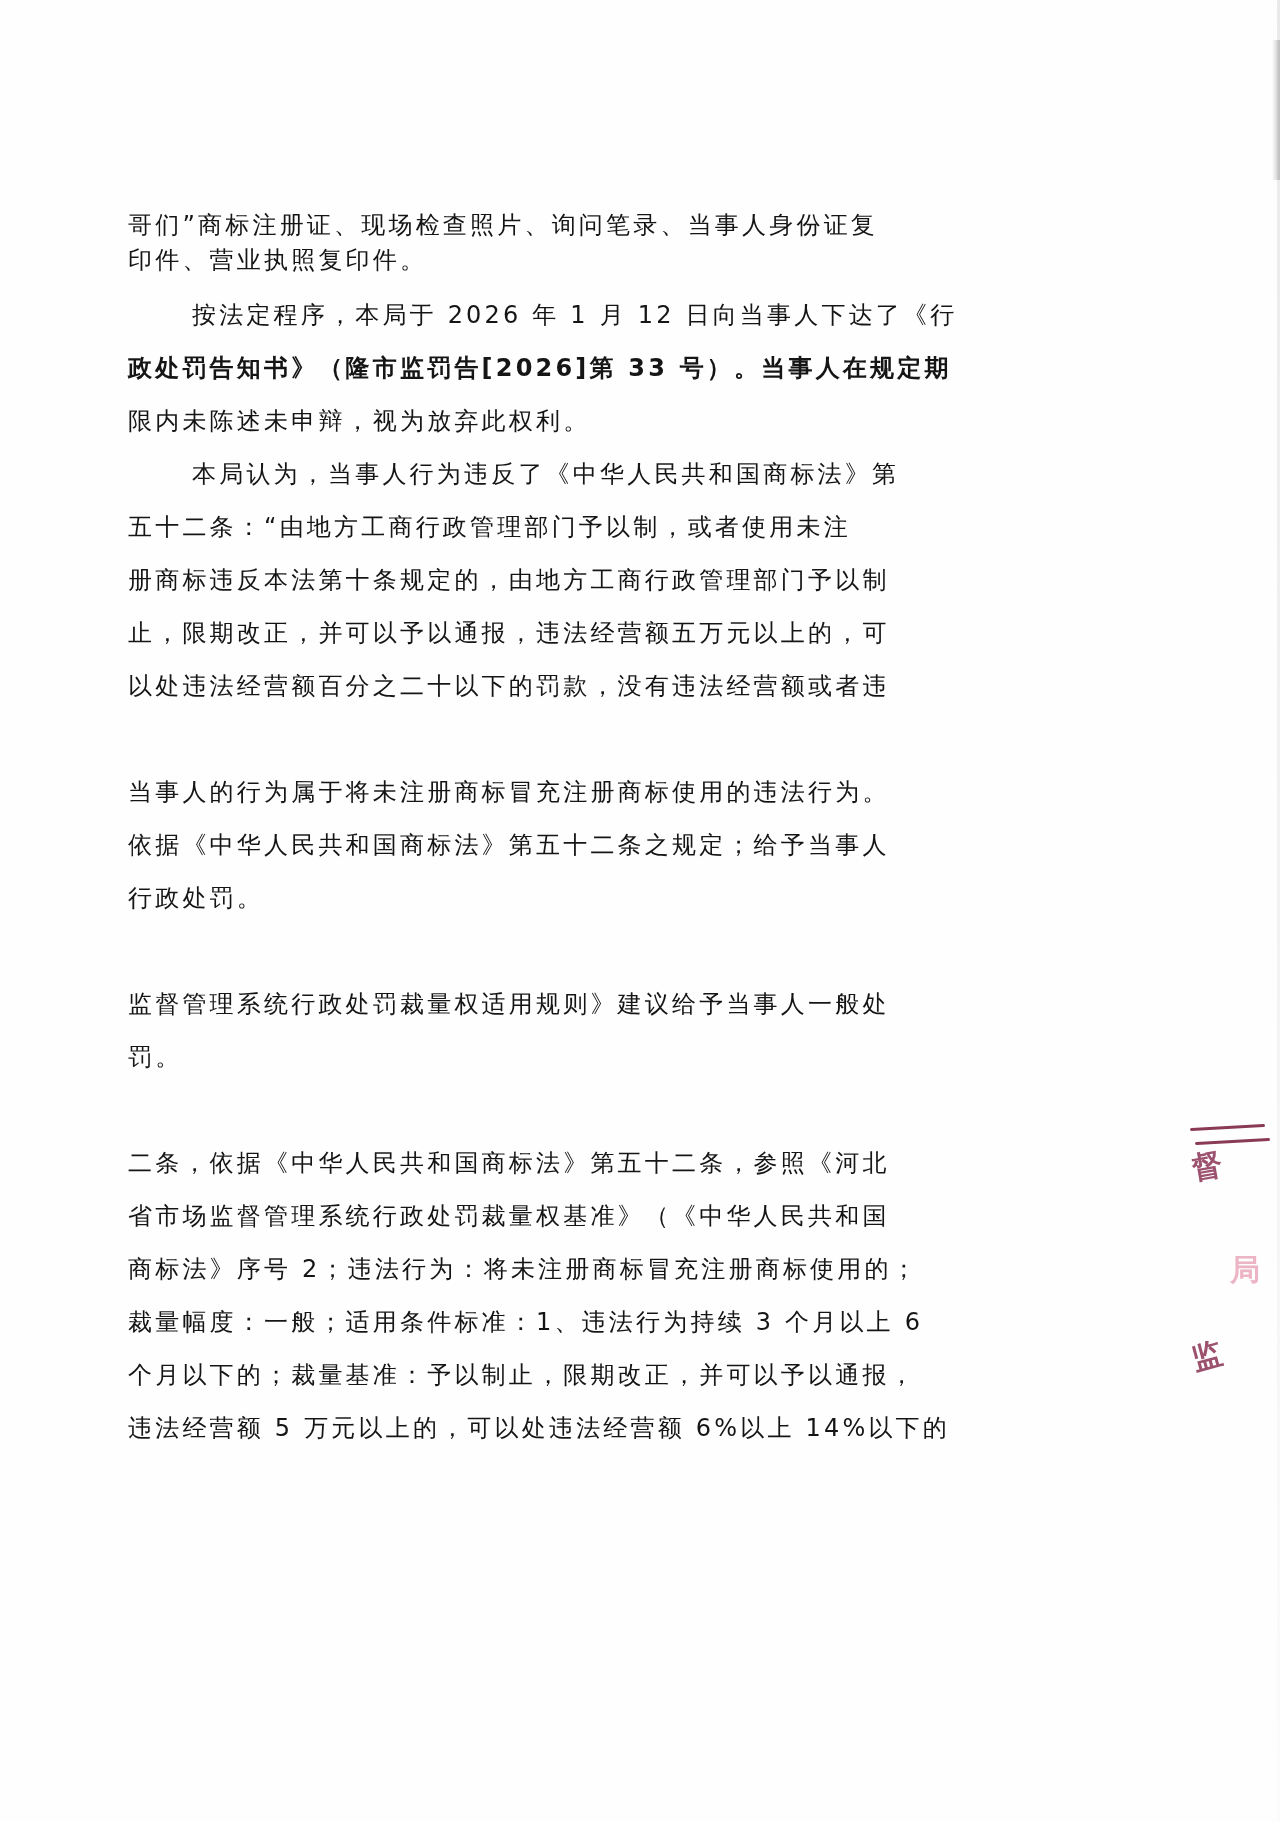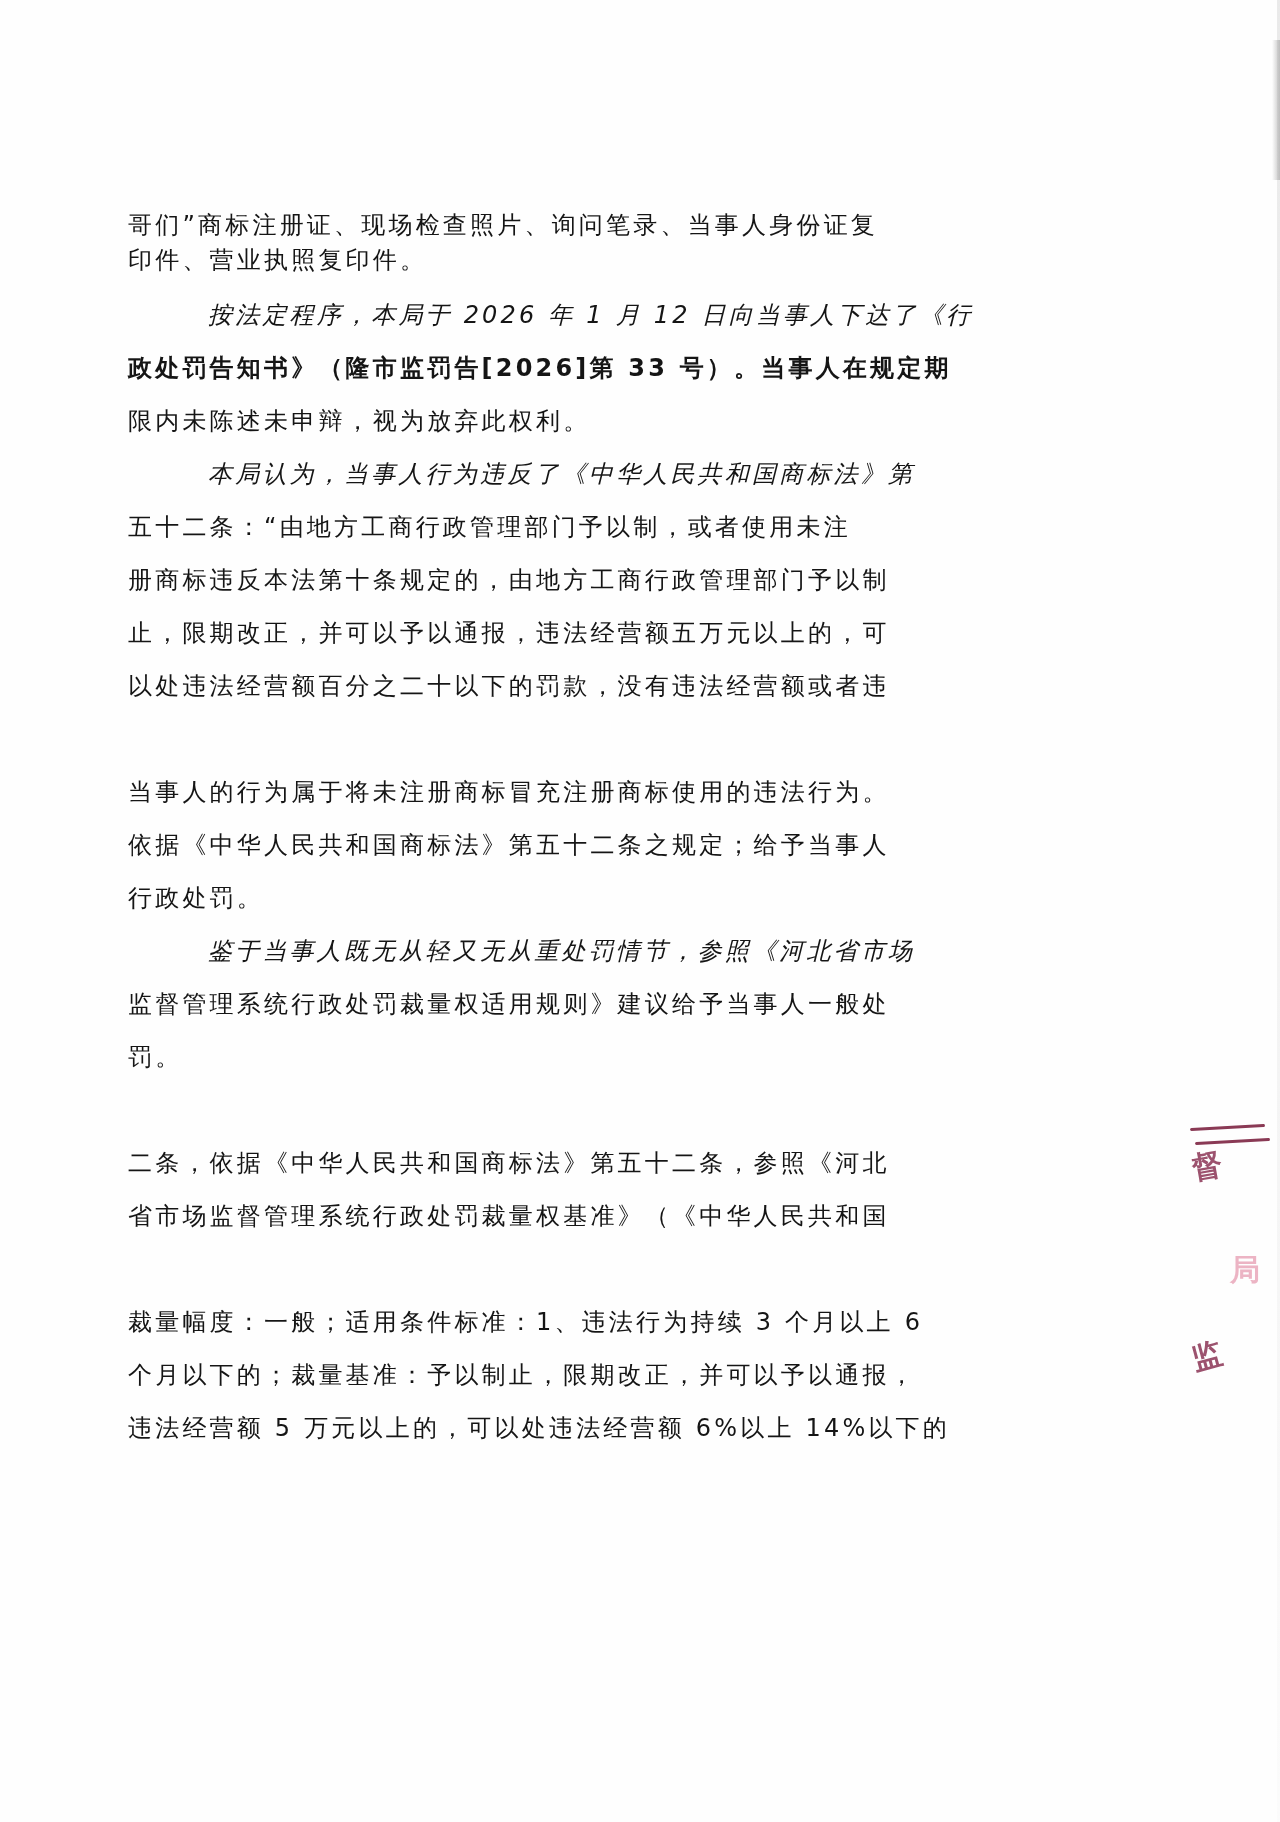--- a/index.html
+++ b/index.html
@@ -41,21 +41,21 @@
     .line {
       position: absolute;
       left: 128px;
       font-size: 24px;
       line-height: 40px;
       white-space: nowrap;
       letter-spacing: 3.2px;
       font-family: "DejaVu Sans", sans-serif;
       color: #151515;
     }
-    .indent { left: 208px; font-style: italic; }
+    .indent { left: 192px; }
     .stamp {
       position: absolute;
       left: 1190px;
       top: 1120px;
       width: 90px;
       height: 290px;
     }
     .stamp .arc1, .stamp .arc2 {
       position: absolute;
       left: 0;
@@ -94,26 +94,26 @@
 
   <div class="line indent" style="top:454px;">本局认为，当事人行为违反了《中华人民共和国商标法》第</div>
   <div class="line" style="top:507px;">五十二条：“由地方工商行政管理部门予以制，或者使用未注</div>
   <div class="line" style="top:560px;">册商标违反本法第十条规定的，由地方工商行政管理部门予以制</div>
   <div class="line" style="top:613px;">止，限期改正，并可以予以通报，违法经营额五万元以上的，可</div>
   <div class="line" style="top:666px;">以处违法经营额百分之二十以下的罚款，没有违法经营额或者违</div>
   <div class="line" style="top:772px;">当事人的行为属于将未注册商标冒充注册商标使用的违法行为。</div>
   <div class="line" style="top:825px;">依据《中华人民共和国商标法》第五十二条之规定；给予当事人</div>
   <div class="line" style="top:878px;">行政处罚。</div>
 
-  <div class="line indent" style="top:931px;">鉴于当事人既无从轻又无从重处罚情节，参照《河北省市场</div>
   <div class="line" style="top:984px;">监督管理系统行政处罚裁量权适用规则》建议给予当事人一般处</div>
   <div class="line" style="top:1037px;">罚。</div>
 
   <div class="line" style="top:1143px;">二条，依据《中华人民共和国商标法》第五十二条，参照《河北</div>
   <div class="line" style="top:1196px;text-align:right;">省市场监督管理系统行政处罚裁量权基准》（《中华人民共和国</div>
+  <div class="line" style="top:1249px;">商标法》序号 2；违法行为：将未注册商标冒充注册商标使用的；</div>
   <div class="line" style="top:1302px;">裁量幅度：一般；适用条件标准：1、违法行为持续 3 个月以上 6</div>
   <div class="line" style="top:1355px;">个月以下的；裁量基准：予以制止，限期改正，并可以予以通报，</div>
   <div class="line" style="top:1408px;">违法经营额 5 万元以上的，可以处违法经营额 6%以上 14%以下的</div>
 
   <div class="stamp">
     <div class="arc1"></div>
     <div class="arc2"></div>
     <span class="glyph" style="left:2px; top:26px; transform:rotate(-10deg);">督</span>
     <span class="glyph faint" style="left:40px; top:130px;">局</span>
     <span class="glyph" style="left:2px; top:216px; transform:rotate(-15deg);">监</span>

